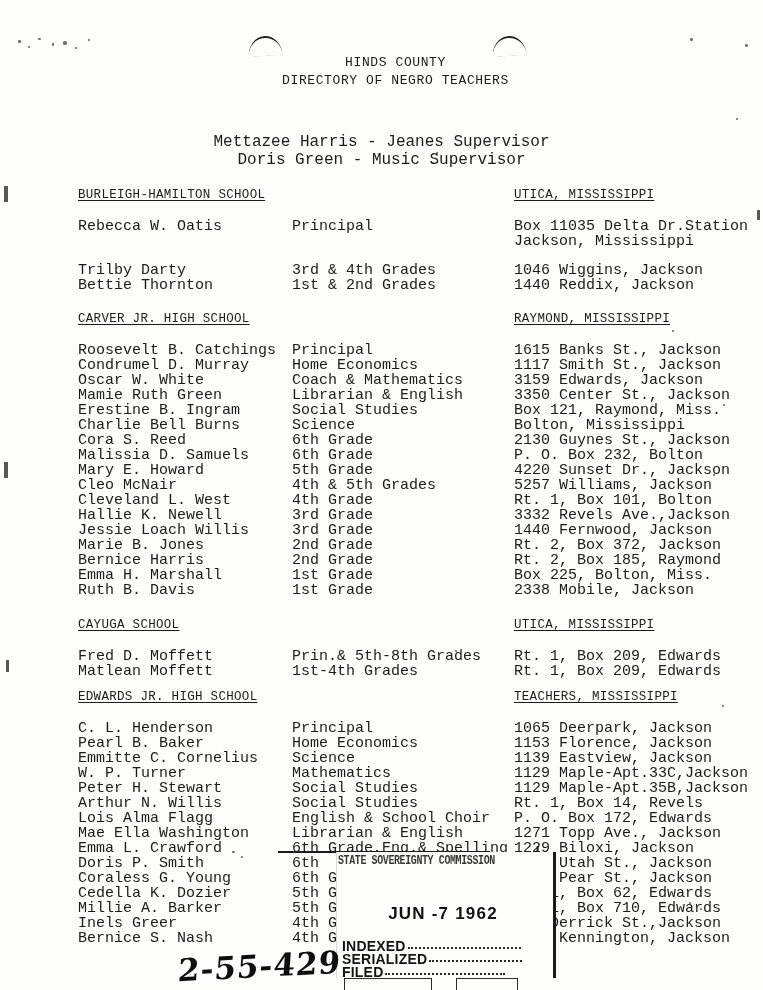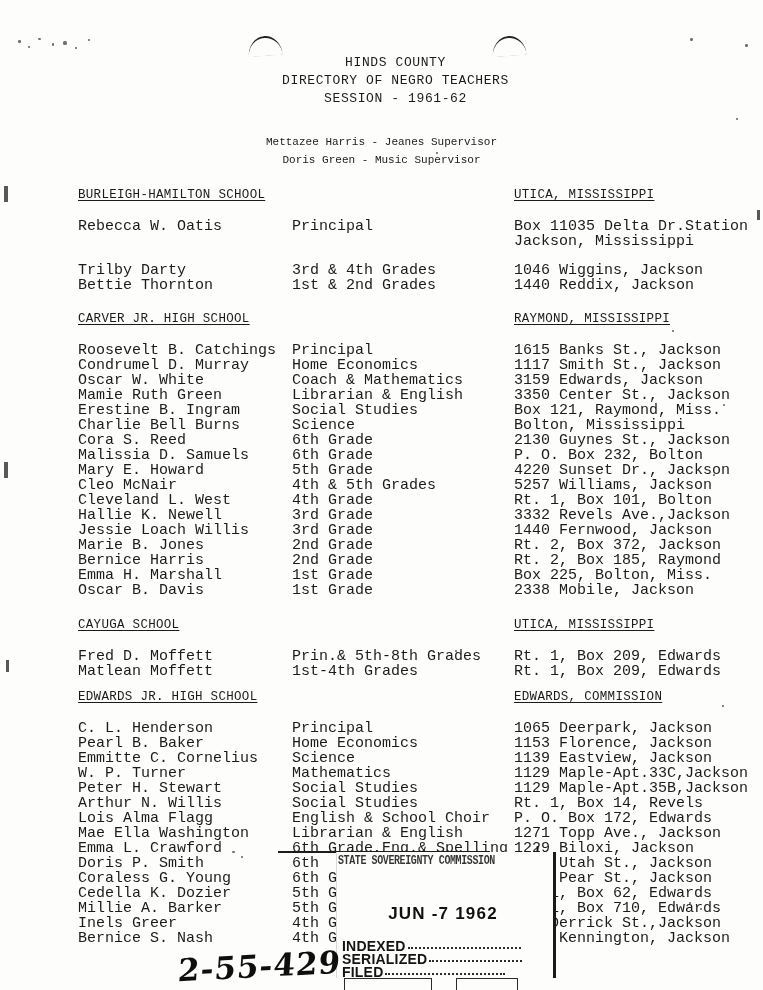--- a/index.html
+++ b/index.html
@@ -49,21 +49,21 @@
     letter-spacing: .6px;
     line-height: 18px;
   }
   .doc-head div { white-space: pre; padding-left: 28px; }
 
   .supervisors {
     position: absolute;
     left: 0;
     right: 0;
     text-align: center;
-    font-size: 11px;
+    font-size: 16px;
     line-height: 18px;
   }
 
   
   .school {
     position: absolute;
     left: 78px;
     width: 690px;
   }
   .school-head {
@@ -230,21 +230,20 @@
   <div class="speck" style="left:700px; top:908px; width:2px; height:2px;"></div>
 
   <div class="edge-tick" style="left:4px;  top:186px; width:4px; height:16px;"></div>
   <div class="edge-tick" style="left:4px;  top:462px; width:4px; height:16px;"></div>
   <div class="edge-tick" style="left:6px;  top:660px; width:3px; height:12px;"></div>
   <div class="edge-tick" style="left:757px; top:210px; width:3px; height:10px;"></div>
 
   <div class="doc-head" style="top:54px;">
     <div>HINDS COUNTY</div>
     <div>DIRECTORY OF NEGRO TEACHERS</div>
-    <div>SESSION - 1961-62</div>
   </div>
 
   <div class="supervisors" style="top:133px;">
     <div>Mettazee Harris - Jeanes Supervisor</div>
     <div>Doris Green - Music Supervisor</div>
   </div>
 
   <div id="schools-root">
       <div class="school" style="top: 188px;">
         <div class="school-head">
@@ -273,37 +272,37 @@
           <div class="row"><span class="nm">Cora S. Reed</span><span class="role">6th Grade</span><span class="addr">2130 Guynes St., Jackson</span></div>
           <div class="row"><span class="nm">Malissia D. Samuels</span><span class="role">6th Grade</span><span class="addr">P. O. Box 232, Bolton</span></div>
           <div class="row"><span class="nm">Mary E. Howard</span><span class="role">5th Grade</span><span class="addr">4220 Sunset Dr., Jackson</span></div>
           <div class="row"><span class="nm">Cleo McNair</span><span class="role">4th &amp; 5th Grades</span><span class="addr">5257 Williams, Jackson</span></div>
           <div class="row"><span class="nm">Cleveland L. West</span><span class="role">4th Grade</span><span class="addr">Rt. 1, Box 101, Bolton</span></div>
           <div class="row"><span class="nm">Hallie K. Newell</span><span class="role">3rd Grade</span><span class="addr">3332 Revels Ave.,Jackson</span></div>
           <div class="row"><span class="nm">Jessie Loach Willis</span><span class="role">3rd Grade</span><span class="addr">1440 Fernwood, Jackson</span></div>
           <div class="row"><span class="nm">Marie B. Jones</span><span class="role">2nd Grade</span><span class="addr">Rt. 2, Box 372, Jackson</span></div>
           <div class="row"><span class="nm">Bernice Harris</span><span class="role">2nd Grade</span><span class="addr">Rt. 2, Box 185, Raymond</span></div>
           <div class="row"><span class="nm">Emma H. Marshall</span><span class="role">1st Grade</span><span class="addr">Box 225, Bolton, Miss.</span></div>
-          <div class="row"><span class="nm">Oscar B. Davis</span><span class="role">1st Grade</span><span class="addr">2338 Mobile, Jackson</span></div>
+          <div class="row"><span class="nm">Ruth B. Davis</span><span class="role">1st Grade</span><span class="addr">2338 Mobile, Jackson</span></div>
         </div>
       </div>
       <div class="school" style="top: 618px;">
         <div class="school-head">
           <div class="school-name">CAYUGA SCHOOL</div>
           <div class="school-city">UTICA, MISSISSIPPI</div>
         </div>
         <div class="rows">
           <div class="row"><span class="nm">Fred D. Moffett</span><span class="role">Prin.&amp; 5th-8th Grades</span><span class="addr">Rt. 1, Box 209, Edwards</span></div>
           <div class="row"><span class="nm">Matlean Moffett</span><span class="role">1st-4th Grades</span><span class="addr">Rt. 1, Box 209, Edwards</span></div>
         </div>
       </div>
       <div class="school" style="top: 690px;">
         <div class="school-head">
           <div class="school-name">EDWARDS JR. HIGH SCHOOL</div>
-          <div class="school-city">EDWARDS, COMMISSION</div>
+          <div class="school-city">TEACHERS, MISSISSIPPI</div>
         </div>
         <div class="rows">
           <div class="row"><span class="nm">C. L. Henderson</span><span class="role">Principal</span><span class="addr">1065 Deerpark, Jackson</span></div>
           <div class="row"><span class="nm">Pearl B. Baker</span><span class="role">Home Economics</span><span class="addr">1153 Florence, Jackson</span></div>
           <div class="row"><span class="nm">Emmitte C. Cornelius</span><span class="role">Science</span><span class="addr">1139 Eastview, Jackson</span></div>
           <div class="row"><span class="nm">W. P. Turner</span><span class="role">Mathematics</span><span class="addr">1129 Maple-Apt.33C,Jackson</span></div>
           <div class="row"><span class="nm">Peter H. Stewart</span><span class="role">Social Studies</span><span class="addr">1129 Maple-Apt.35B,Jackson</span></div>
           <div class="row"><span class="nm">Arthur N. Willis</span><span class="role">Social Studies</span><span class="addr">Rt. 1, Box 14, Revels</span></div>
           <div class="row"><span class="nm">Lois Alma Flagg</span><span class="role">English &amp; School Choir</span><span class="addr">P. O. Box 172, Edwards</span></div>
           <div class="row"><span class="nm">Mae Ella Washington</span><span class="role">Librarian &amp; English</span><span class="addr">1271 Topp Ave., Jackson</span></div>

